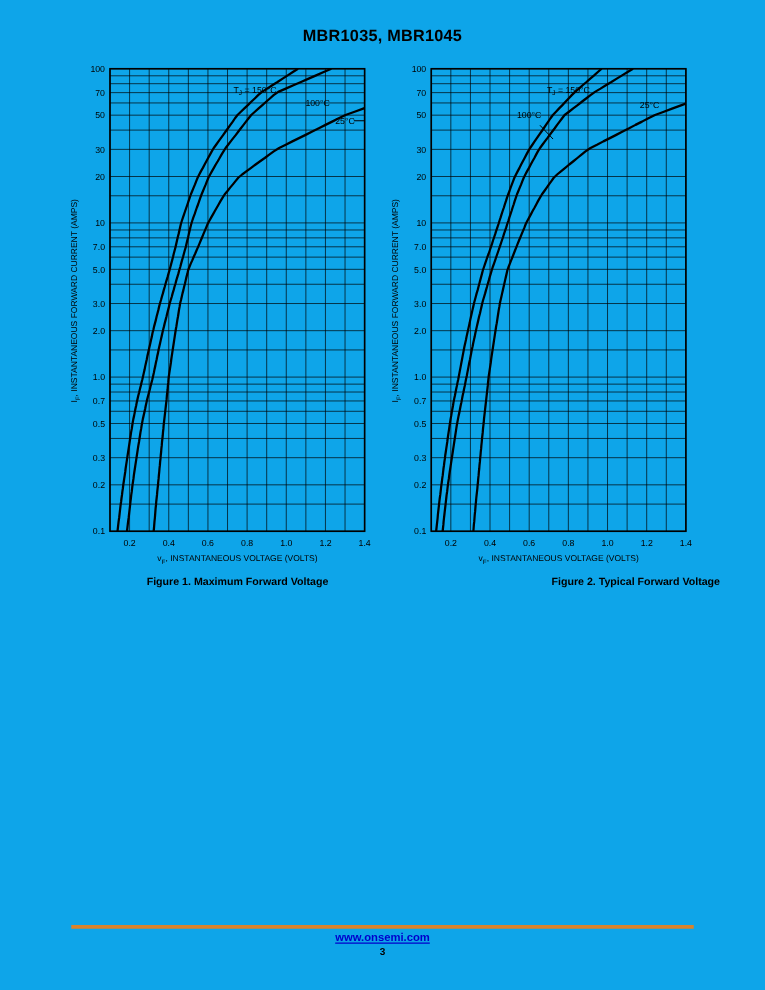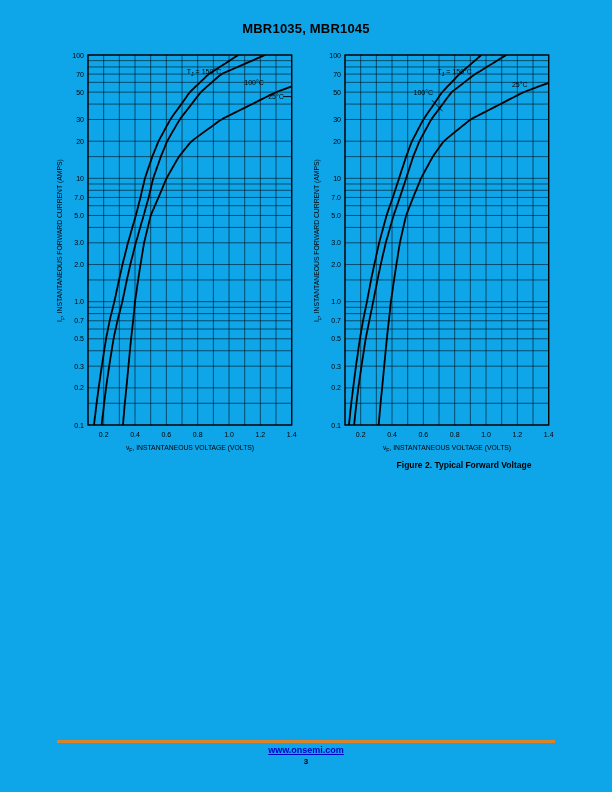--- a/index.html
+++ b/index.html
@@ -10,21 +10,21 @@
   .chart{position:absolute;top:47px;}
   #c0{left:45px;} #c1{left:302px;}
   svg text{font-family:"Liberation Sans",sans-serif;fill:#000;}
   .x-title{position:absolute;top:444px;text-align:center;font-size:6.8px;white-space:nowrap;}
   .x-title sub, .y-title sub{font-size:5px;}
   #xt0{left:88px;width:204px;} #xt1{left:345px;width:204px;}
   .y-title{position:absolute;width:370px;text-align:center;font-size:6.8px;
            transform:rotate(-90deg);white-space:nowrap;}
   #yt0{left:-124px;top:236px;} #yt1{left:133px;top:236px;}
   .caption{position:absolute;top:460px;text-align:center;font-size:8.5px;font-weight:bold;}
-  #cap0{left:68px;width:244px;} #cap1{left:342px;width:244px;}
+  #cap0{left:68px;width:244px;} #cap1{left:332px;width:244px;text-align:right;}
   .footer-rule{position:absolute;left:57px;top:740px;width:498px;height:2.5px;background:#D9832B;}
   .footer-link{position:absolute;top:745px;left:0;width:612px;text-align:center;display:block;
                font-size:9px;font-weight:bold;text-decoration:underline;color:#0000CC;cursor:pointer;}
   .footer-page{position:absolute;top:757px;left:0;width:612px;text-align:center;
                font-size:8px;font-weight:bold;}
 </style>
 </head>
 <body>
 
 <div class="page">
@@ -201,19 +201,20 @@
         <text x="246.7" y="390" font-size="7" text-anchor="middle">1.4</text>
       </svg>
   </div>
 
   <div class="y-title" id="yt0"><span>I</span><sub>F</sub><span>, INSTANTANEOUS FORWARD CURRENT (AMPS)</span></div>
   <div class="y-title" id="yt1"><span>I</span><sub>F</sub><span>, INSTANTANEOUS FORWARD CURRENT (AMPS)</span></div>
 
   <div class="x-title" id="xt0"><span>v</span><sub>F</sub><span>, INSTANTANEOUS VOLTAGE (VOLTS)</span></div>
   <div class="x-title" id="xt1"><span>v</span><sub>F</sub><span>, INSTANTANEOUS VOLTAGE (VOLTS)</span></div>
 
+  <div class="caption" id="cap0">Figure 1. Maximum Forward Voltage</div>
   <div class="caption" id="cap1">Figure 2. Typical Forward Voltage</div>
 
   <div class="footer-rule" id="frule" style="background: rgb(217, 131, 43);"></div>
   <a class="footer-link" id="flink" style="color: rgb(0, 0, 204); text-align: center;">www.onsemi.com</a>
   <div class="footer-page">3</div>
 
 </div>
 
 </body></html>

